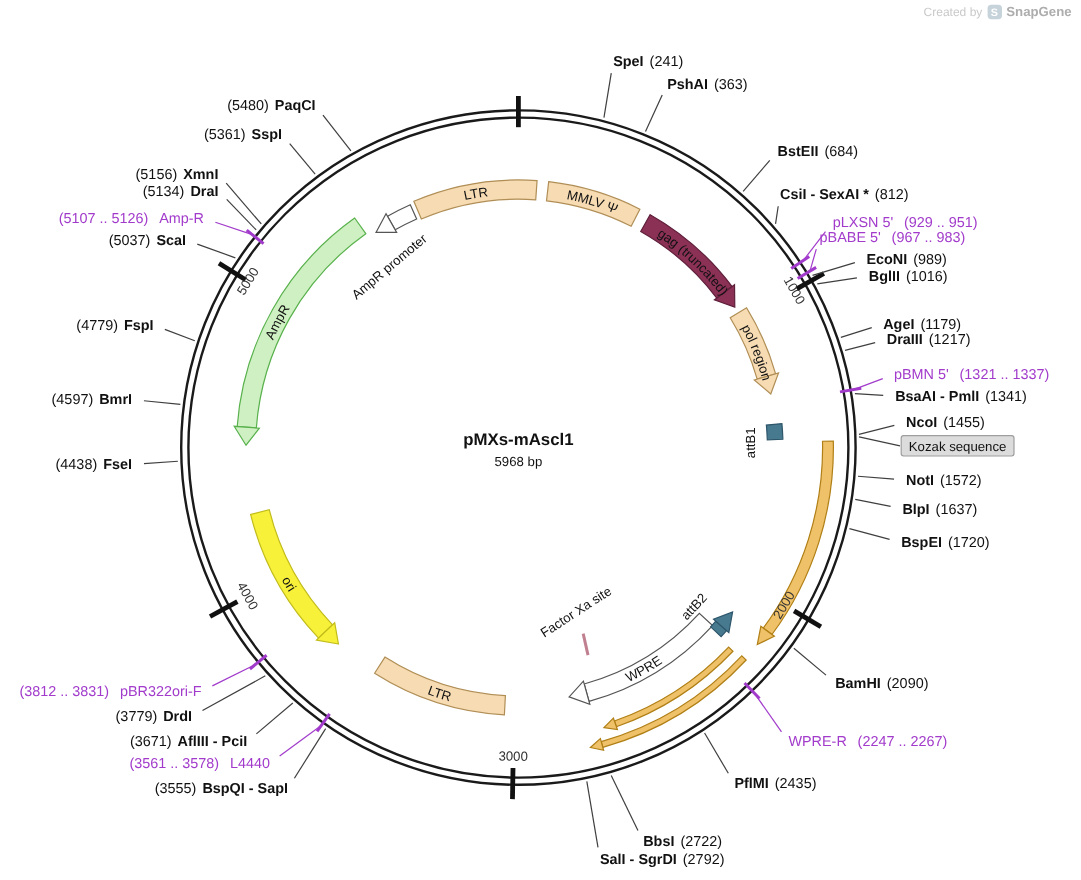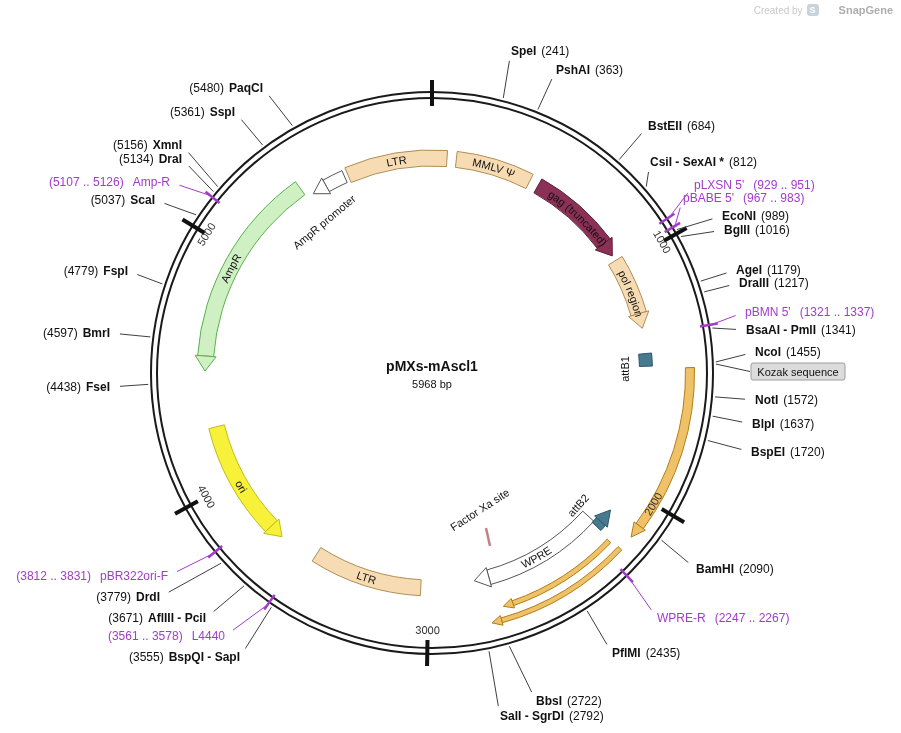--- a/index.html
+++ b/index.html
@@ -3,21 +3,21 @@
 <meta charset="utf-8">
 <style>
   html,body{margin:0;padding:0;background:#fff;}
   .canvas{position:relative;width:901px;height:733px;background:#fff;overflow:hidden;
           font-family:"Liberation Sans","DejaVu Sans",sans-serif;}
   svg{position:absolute;left:0;top:0;}
   .watermark{position:absolute;top:4px;right:8px;display:flex;align-items:center;gap:4px;z-index:5;}
   .wm-prefix{font-size:10px;color:#c9c9c9;}
   .wm-logo{width:12px;height:12px;border-radius:3px;background:#c7d3db;color:#fff;font-size:9px;
            font-weight:bold;display:flex;align-items:center;justify-content:center;}
-  .wm-brand{font-size:11px;color:#adadad;font-weight:bold;margin-left:16px;}
+  .wm-brand{font-size:11px;color:#adadad;font-weight:bold;}
   text{fill:#111;}
   .site{font-size:12px;}
   .site .nm{font-weight:bold;}
   .site.purple tspan{fill:#a23bcb;font-weight:normal;}
   .tick-label{font-size:11px;fill:#333;}
   .feat-label{font-size:11px;fill:#111;}
   .title{font-size:14px;font-weight:bold;text-anchor:middle;}
   .subtitle{font-size:11px;text-anchor:middle;}
   .kozak-text{font-size:11px;text-anchor:middle;}
 </style>

